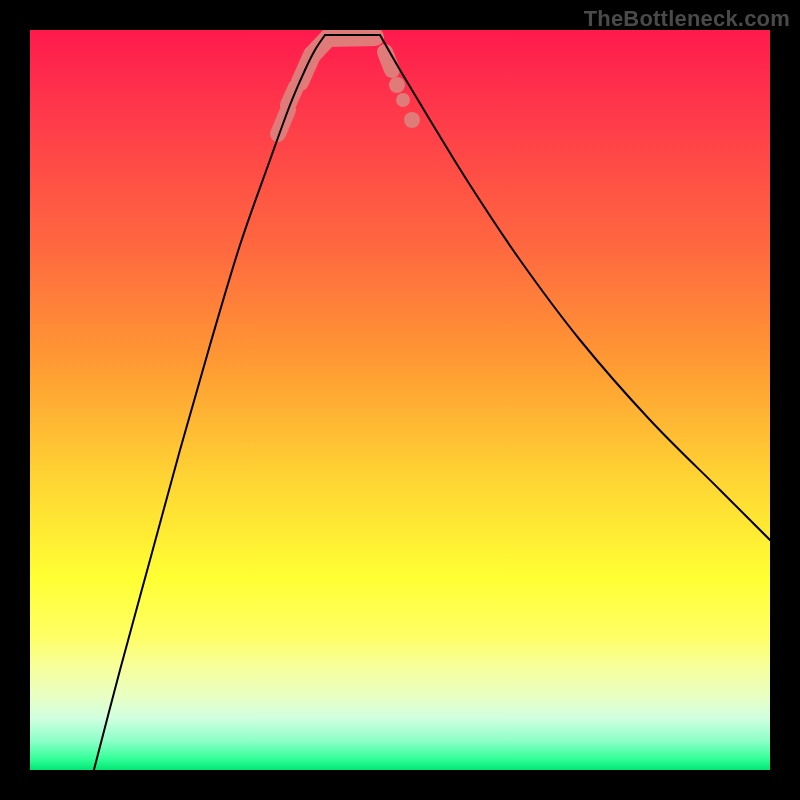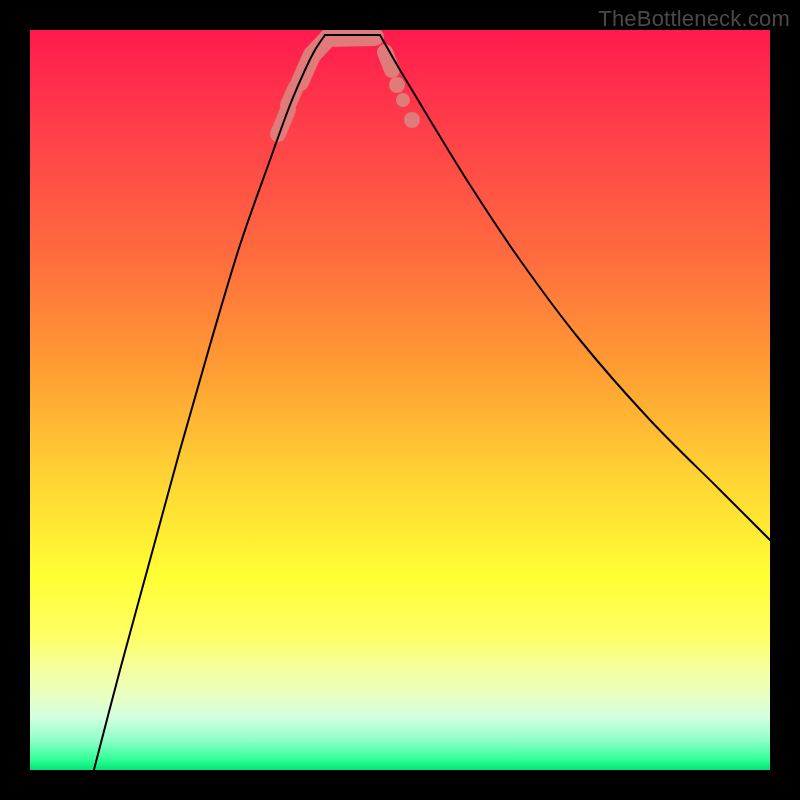--- a/index.html
+++ b/index.html
@@ -48,21 +48,21 @@
       #33ff99 98.5%,
       #00e673 100%
     );
   }
   .watermark {
     position: absolute;
     top: 6px;
     right: 10px;
     color: #4a4a4a;
     font-size: 22px;
-    font-weight: 400;
+    font-weight: 700;
     letter-spacing: 0.2px;
     z-index: 5;
   }
   svg.curves {
     position: absolute;
     left: 0;
     top: 0;
     width: 740px;
     height: 740px;
     z-index: 3;

